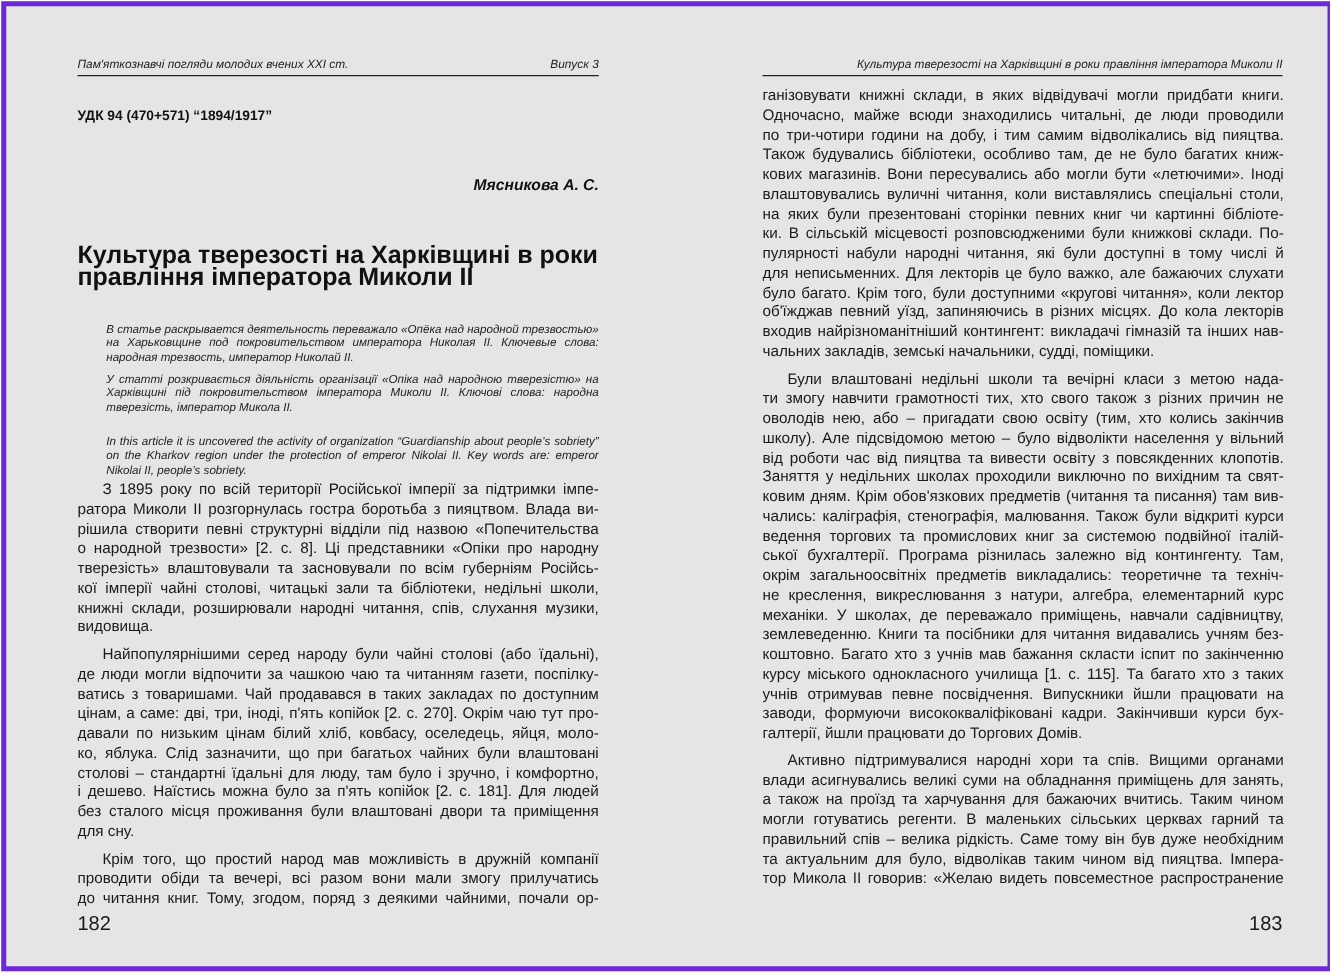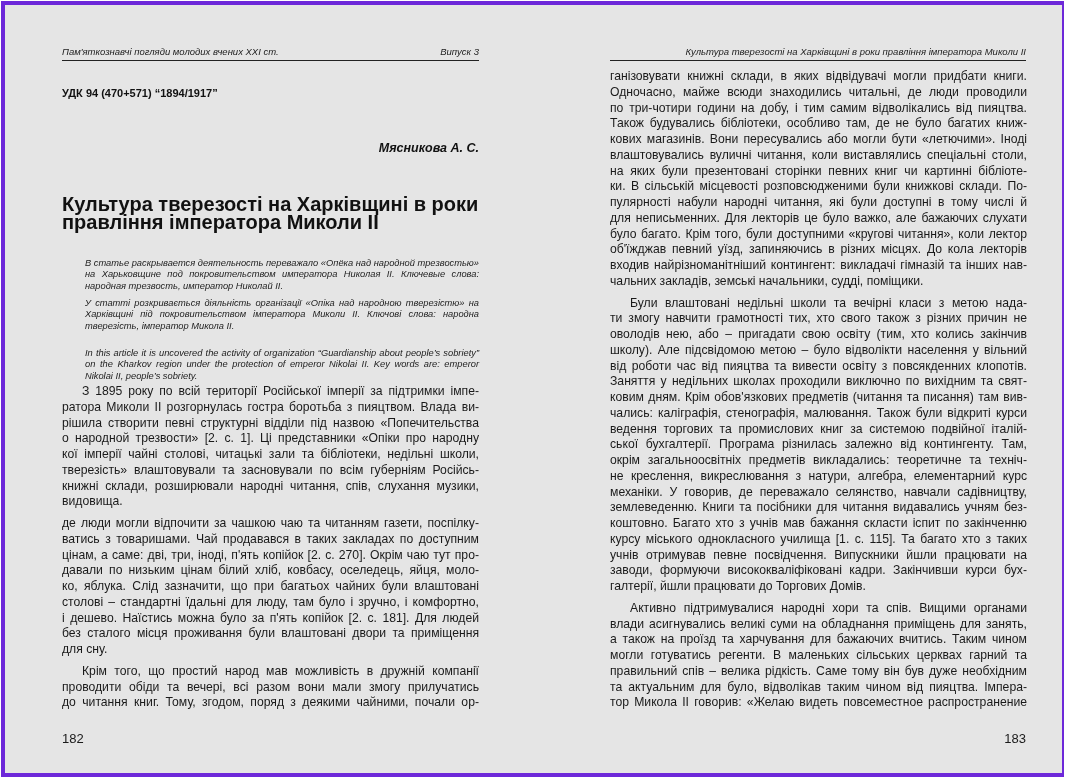--- a/index.html
+++ b/index.html
@@ -45,21 +45,21 @@
     font-family: "Liberation Sans", sans-serif; font-size: 12.2px; line-height: 15.75px; color: #1a1a1a;
   }
   .left .body-text { left: 57px; width: 417px; }
   .right .body-text { left: 73px; width: 417px; }
   .line { display: block; height: 15.75px; white-space: nowrap; text-align: justify; text-align-last: justify; overflow: hidden; }
   .line.last { text-align-last: left; }
   .line.indent { padding-left: 20px; }
   .para-gap { height: 6px; }
   .page-number {
     position: absolute; top: 726px;
-    font-family: "Liberation Sans", sans-serif; font-size: 13px; color: #1a1a1a;
+    font-family: "Liberation Sans", sans-serif; font-size: 16px; color: #1a1a1a;
   }
   .left .page-number { left: 57px; }
   .right .page-number { right: 42px; }
 </style>
 </head>
 <body>
 
 <div class="spread">
 
   <div class="page left">
@@ -78,28 +78,29 @@
 
     <div class="abstract abs-ru">В статье раскрывается деятельность переважало «Опёка над народной трезвостью» на Харьковщине под покровительством императора Николая II. Ключевые слова: народная трезвость, император Николай II.</div>
     <div class="abstract abs-uk">У статті розкривається діяльність організації «Опіка над народною тверезістю» на Харківщині під покровительством імператора Миколи II. Ключові слова: народна тверезість, імператор Микола II.</div>
     <div class="abstract abs-en">In this article it is uncovered the activity of organization “Guardianship about people’s sobriety” on the Kharkov region under the protection of emperor Nikolai II. Key words are: emperor Nikolai II, people’s sobriety.</div>
 
     <div class="body-text" style="top:379px;">
       <div>
         <span class="line indent">З 1895 року по всій території Російської імперії за підтримки імпе-</span>
         <span class="line">ратора Миколи II розгорнулась гостра боротьба з пияцтвом. Влада ви-</span>
         <span class="line">рішила створити певні структурні відділи під назвою «Попечительства</span>
-        <span class="line">о народной трезвости» [2. с. 1]. Ці представники «Опіки про народну</span>
+        <span class="line">о народной трезвости» [2. с. 8]. Ці представники «Опіки про народну</span>
+        <span class="line">тверезість» влаштовували та засновували по всім губерніям Російсь-</span>
         <span class="line">кої імперії чайні столові, читацькі зали та бібліотеки, недільні школи,</span>
-        <span class="line">тверезість» влаштовували та засновували по всім губерніям Російсь-</span>
         <span class="line">книжні склади, розширювали народні читання, спів, слухання музики,</span>
         <span class="line last">видовища.</span>
       </div>
       <div class="para-gap"></div>
       <div>
+        <span class="line indent">Найпопулярнішими серед народу були чайні столові (або їдальні),</span>
         <span class="line">де люди могли відпочити за чашкою чаю та читанням газети, поспілку-</span>
         <span class="line">ватись з товаришами. Чай продавався в таких закладах по доступним</span>
         <span class="line">цінам, а саме: дві, три, іноді, п'ять копійок [2. с. 270]. Окрім чаю тут про-</span>
         <span class="line">давали по низьким цінам білий хліб, ковбасу, оселедець, яйця, моло-</span>
         <span class="line">ко, яблука. Слід зазначити, що при багатьох чайних були влаштовані</span>
         <span class="line">столові – стандартні їдальні для люду, там було і зручно, і комфортно,</span>
         <span class="line">і дешево. Наїстись можна було за п'ять копійок [2. с. 181]. Для людей</span>
         <span class="line">без сталого місця проживання були влаштовані двори та приміщення</span>
         <span class="line last">для сну.</span>
       </div>
@@ -143,21 +144,21 @@
         <span class="line">оволодів нею, або – пригадати свою освіту (тим, хто колись закінчив</span>
         <span class="line">школу). Але підсвідомою метою – було відволікти населення у вільний</span>
         <span class="line">від роботи час від пияцтва та вивести освіту з повсякденних клопотів.</span>
         <span class="line">Заняття у недільних школах проходили виключно по вихідним та свят-</span>
         <span class="line">ковим дням. Крім обов'язкових предметів (читання та писання) там вив-</span>
         <span class="line">чались: каліграфія, стенографія, малювання. Також були відкриті курси</span>
         <span class="line">ведення торгових та промислових книг за системою подвійної італій-</span>
         <span class="line">ської бухгалтерії. Програма різнилась залежно від контингенту. Там,</span>
         <span class="line">окрім загальноосвітніх предметів викладались: теоретичне та техніч-</span>
         <span class="line">не креслення, викреслювання з натури, алгебра, елементарний курс</span>
-        <span class="line">механіки. У говорив, де переважало селянство, навчали садівництву,</span>
+        <span class="line">механіки. У школах, де переважало приміщень, навчали садівництву,</span>
         <span class="line">землеведенню. Книги та посібники для читання видавались учням без-</span>
         <span class="line">коштовно. Багато хто з учнів мав бажання скласти іспит по закінченню</span>
         <span class="line">курсу міського однокласного училища [1. с. 115]. Та багато хто з таких</span>
         <span class="line">учнів отримував певне посвідчення. Випускники йшли працювати на</span>
         <span class="line">заводи, формуючи висококваліфіковані кадри. Закінчивши курси бух-</span>
         <span class="line last">галтерії, йшли працювати до Торгових Домів.</span>
       </div>
       <div class="para-gap"></div>
       <div>
         <span class="line indent">Активно підтримувалися народні хори та спів. Вищими органами</span>

